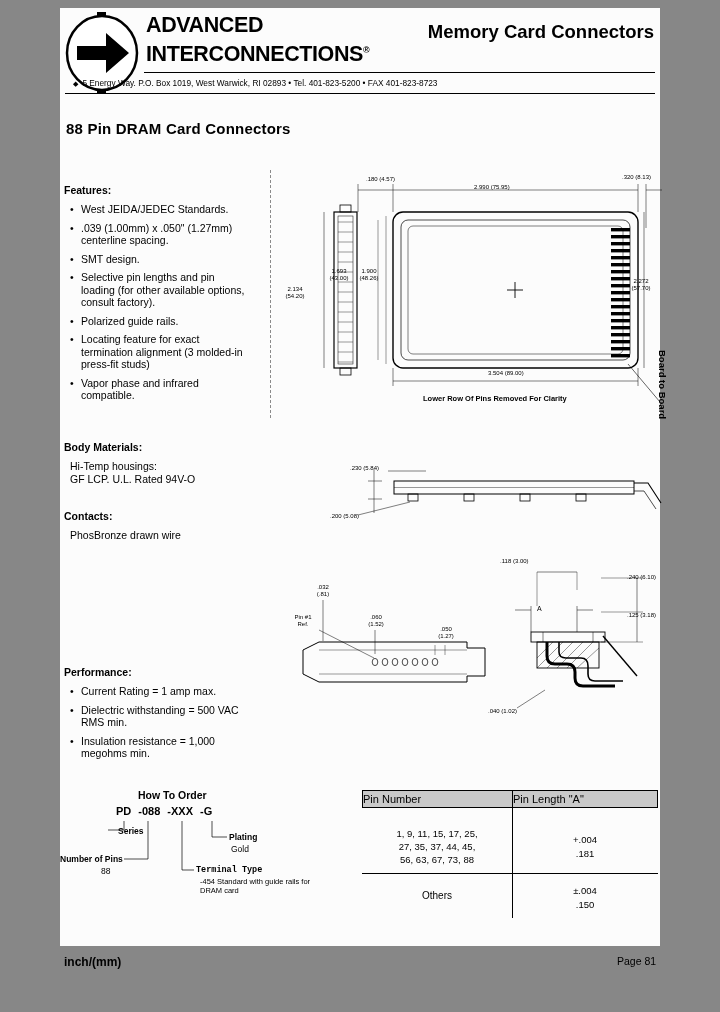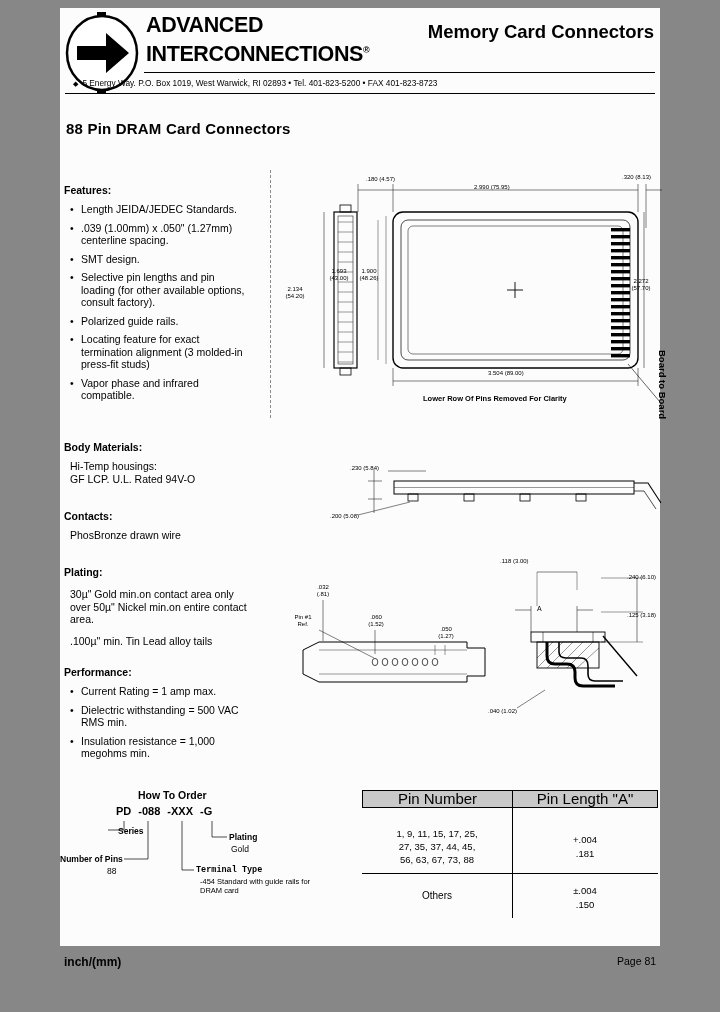--- a/index.html
+++ b/index.html
@@ -48,21 +48,21 @@
   .howto { position:absolute; left:0; top:777px; width:300px; height:145px; }
   .howto-h { position:absolute; left:78px; top:4px; font-size:10.5px; font-weight:bold; }
   .partnum { position:absolute; left:56px; top:20px; display:flex; gap:7px; font-size:11px; font-weight:bold; }
   .ord-lbl { position:absolute; font-size:8.5px; font-weight:bold; white-space:nowrap; }
   .ord-val { position:absolute; font-size:8.5px; white-space:nowrap; }
   .ord-val-sm { position:absolute; font-size:7.5px; line-height:9px; width:120px; }
 
   
   .pintable { position:absolute; left:302px; top:777px; width:298px; height:140px; }
   .pt-header { position:absolute; left:0; top:5px; width:296px; height:18px; display:flex; background:#c9c9c9; border:1px solid #000; }
-  .pt-h-cell { font-size:15px; line-height:16px; text-align:center; }
+  .pt-h-cell { font-size:11px; line-height:16px; text-align:left; }
   .pt-h-cell.c1 { width:150px; border-right:1px solid #000; }
   .pt-h-cell.c2 { flex:1; }
   .pt-vline { position:absolute; left:150px; top:23px; width:1px; height:110px; background:#000; }
   .pt-hline { position:absolute; left:0; top:88px; width:296px; height:1px; background:#000; }
   .pt-cell { position:absolute; text-align:center; font-size:9.5px; line-height:13px; }
 
   .footer-left { position:absolute; left:64px; top:955px; font-size:12px; font-weight:bold;text-align:right; }
   .footer-right { position:absolute; left:617px; top:955px; font-size:10.5px; }
 </style>
 </head>
@@ -88,21 +88,21 @@
   <div class="address">
     <span class="marker">◆</span><span>5 Energy Way. P.O. Box 1019, West Warwick, RI 02893   •   Tel. 401-823-5200   •   FAX 401-823-8723</span>
   </div>
   <div class="rule" style="left:5px; top:85px; width:590px;"></div>
 
   <div class="page-title">88 Pin DRAM Card Connectors</div>
 
   <div class="sec" style="top:176px;">
     <div class="sec-h">Features:</div>
     <ul class="blist">
-      <li>Length JEIDA/JEDEC Standards.</li>
+      <li>West JEIDA/JEDEC Standards.</li>
       <li>.039 (1.00mm) x .050" (1.27mm) centerline spacing.</li>
       <li>SMT design.</li>
       <li>Selective pin lengths and pin loading (for other available options, consult factory).</li>
       <li>Polarized guide rails.</li>
       <li>Locating feature for exact termination alignment (3 molded-in press-fit studs)</li>
       <li>Vapor phase and infrared compatible.</li>
     </ul>
   </div>
 
   <div class="sec" style="top:433px;">
@@ -111,27 +111,20 @@
       <div>Hi-Temp housings:</div>
       <div>GF LCP. U.L. Rated 94V-O</div>
     </div>
   </div>
 
   <div class="sec" style="top:502px;">
     <div class="sec-h" style="">Contacts:</div>
     <div class="sec-body">PhosBronze drawn wire</div>
   </div>
 
-  <div class="sec" style="top:558px;">
-    <div class="sec-h" style="margin-bottom:10px;">Plating:</div>
-    <div class="sec-body">
-      <p class="plat-p">30µ" Gold min.on contact area only over 50µ" Nickel min.on entire contact area.</p>
-      <p class="plat-p">.100µ" min. Tin Lead alloy tails</p>
-    </div>
-  </div>
 
   <div class="sec" style="top:658px;">
     <div class="sec-h">Performance:</div>
     <ul class="blist perf">
       <li>Current Rating = 1 amp max.</li>
       <li>Dielectric withstanding = 500 VAC RMS min.</li>
       <li>Insulation resistance = 1,000 megohms min.</li>
     </ul>
   </div>
 
@@ -313,21 +306,21 @@
     <div class="partnum">
       <span>PD</span>
       <span>-088</span>
       <span>-XXX</span>
       <span>-G</span>
     </div>
     <span class="ord-lbl" style="left:22px; top:41px;padding-left:36px;">Series</span>
     <span class="ord-lbl" style="left:169px; top:47px;">Plating</span>
     <span class="ord-val" style="left:171px; top:59px;">Gold</span>
     <span class="ord-lbl" style="left:0px; top:69px;">Number of Pins</span>
-    <span class="ord-val" style="left:16px; top:81px;padding-left:31px;">88</span>
+    <span class="ord-val" style="left:10px; top:81px;padding-left:31px;">88</span>
     <span class="ord-lbl" style="left:136px; top:80px;font-family:Liberation Mono, monospace;">Terminal Type</span>
     <span class="ord-val-sm" style="left:140px; top:92px;">-454 Standard with guide rails  for DRAM card</span>
   </div>
 
   <div class="pintable">
     <div class="pt-header">
       <div class="pt-h-cell c1">Pin Number</div>
       <div class="pt-h-cell c2">Pin Length "A"</div>
     </div>
     <div class="pt-vline"></div>

